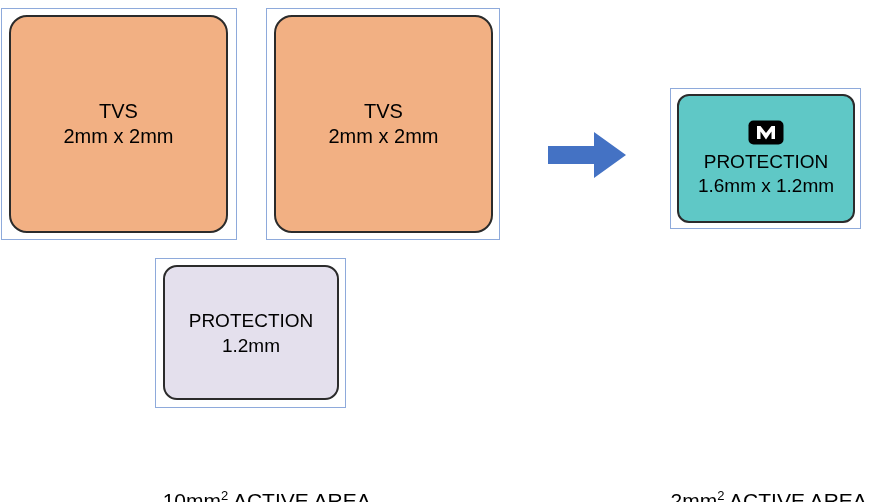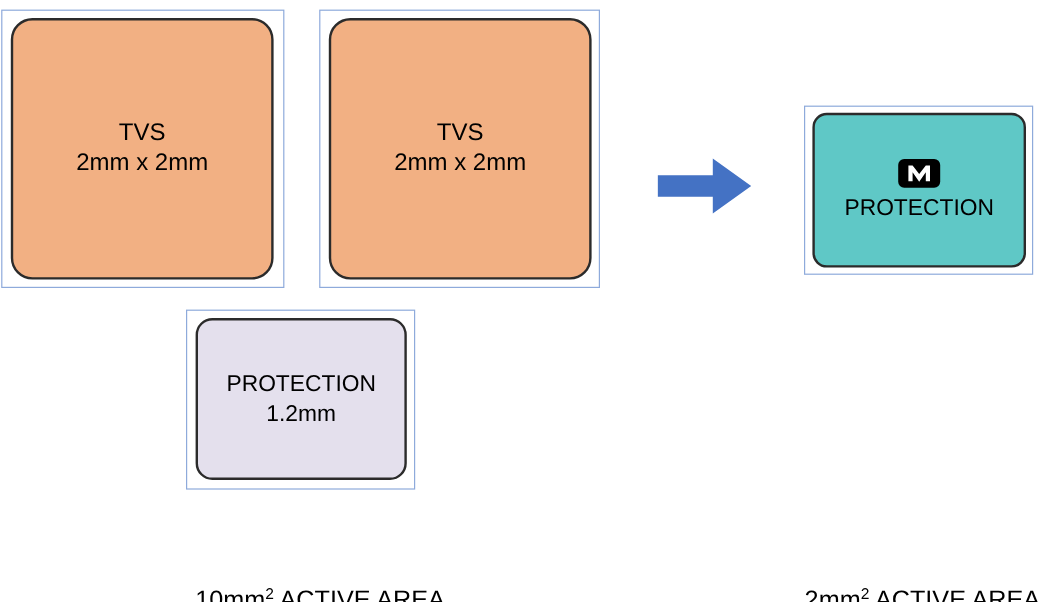--- a/index.html
+++ b/index.html
@@ -94,20 +94,21 @@
   <div class="outline" style="left:670px; top:88px; width:191px; height:141px;"></div>
 
   <div class="chip chip-prot-after" style="left:677px; top:94px; width:178px; height:129px;">
     <div class="logo">
       <svg width="38" height="27" viewBox="0 0 38 27" aria-hidden="true">
         <rect x="1.5" y="1.5" width="35" height="24" rx="5" fill="#000000"></rect>
         <polygon fill="#ffffff" points="10,20 10,7 13.5,7 19,14 24.5,7 28,7 28,20 24.5,20 24.5,12.5 19,20.5 13.5,12.5 13.5,20"></polygon>
       </svg>
     </div>
     <div>PROTECTION</div>
+    <div>1.6mm x 1.2mm</div>
   </div>
 
   <div class="caption" style="left:0px; top:465px; width:510px;">
     <span>10mm</span><sup>2</sup><span> ACTIVE AREA</span>
   </div>
 
   <div class="caption" style="left:640px; top:465px; width:234px;">
     <span>2mm</span><sup>2</sup><span> ACTIVE AREA</span>
   </div>
 

